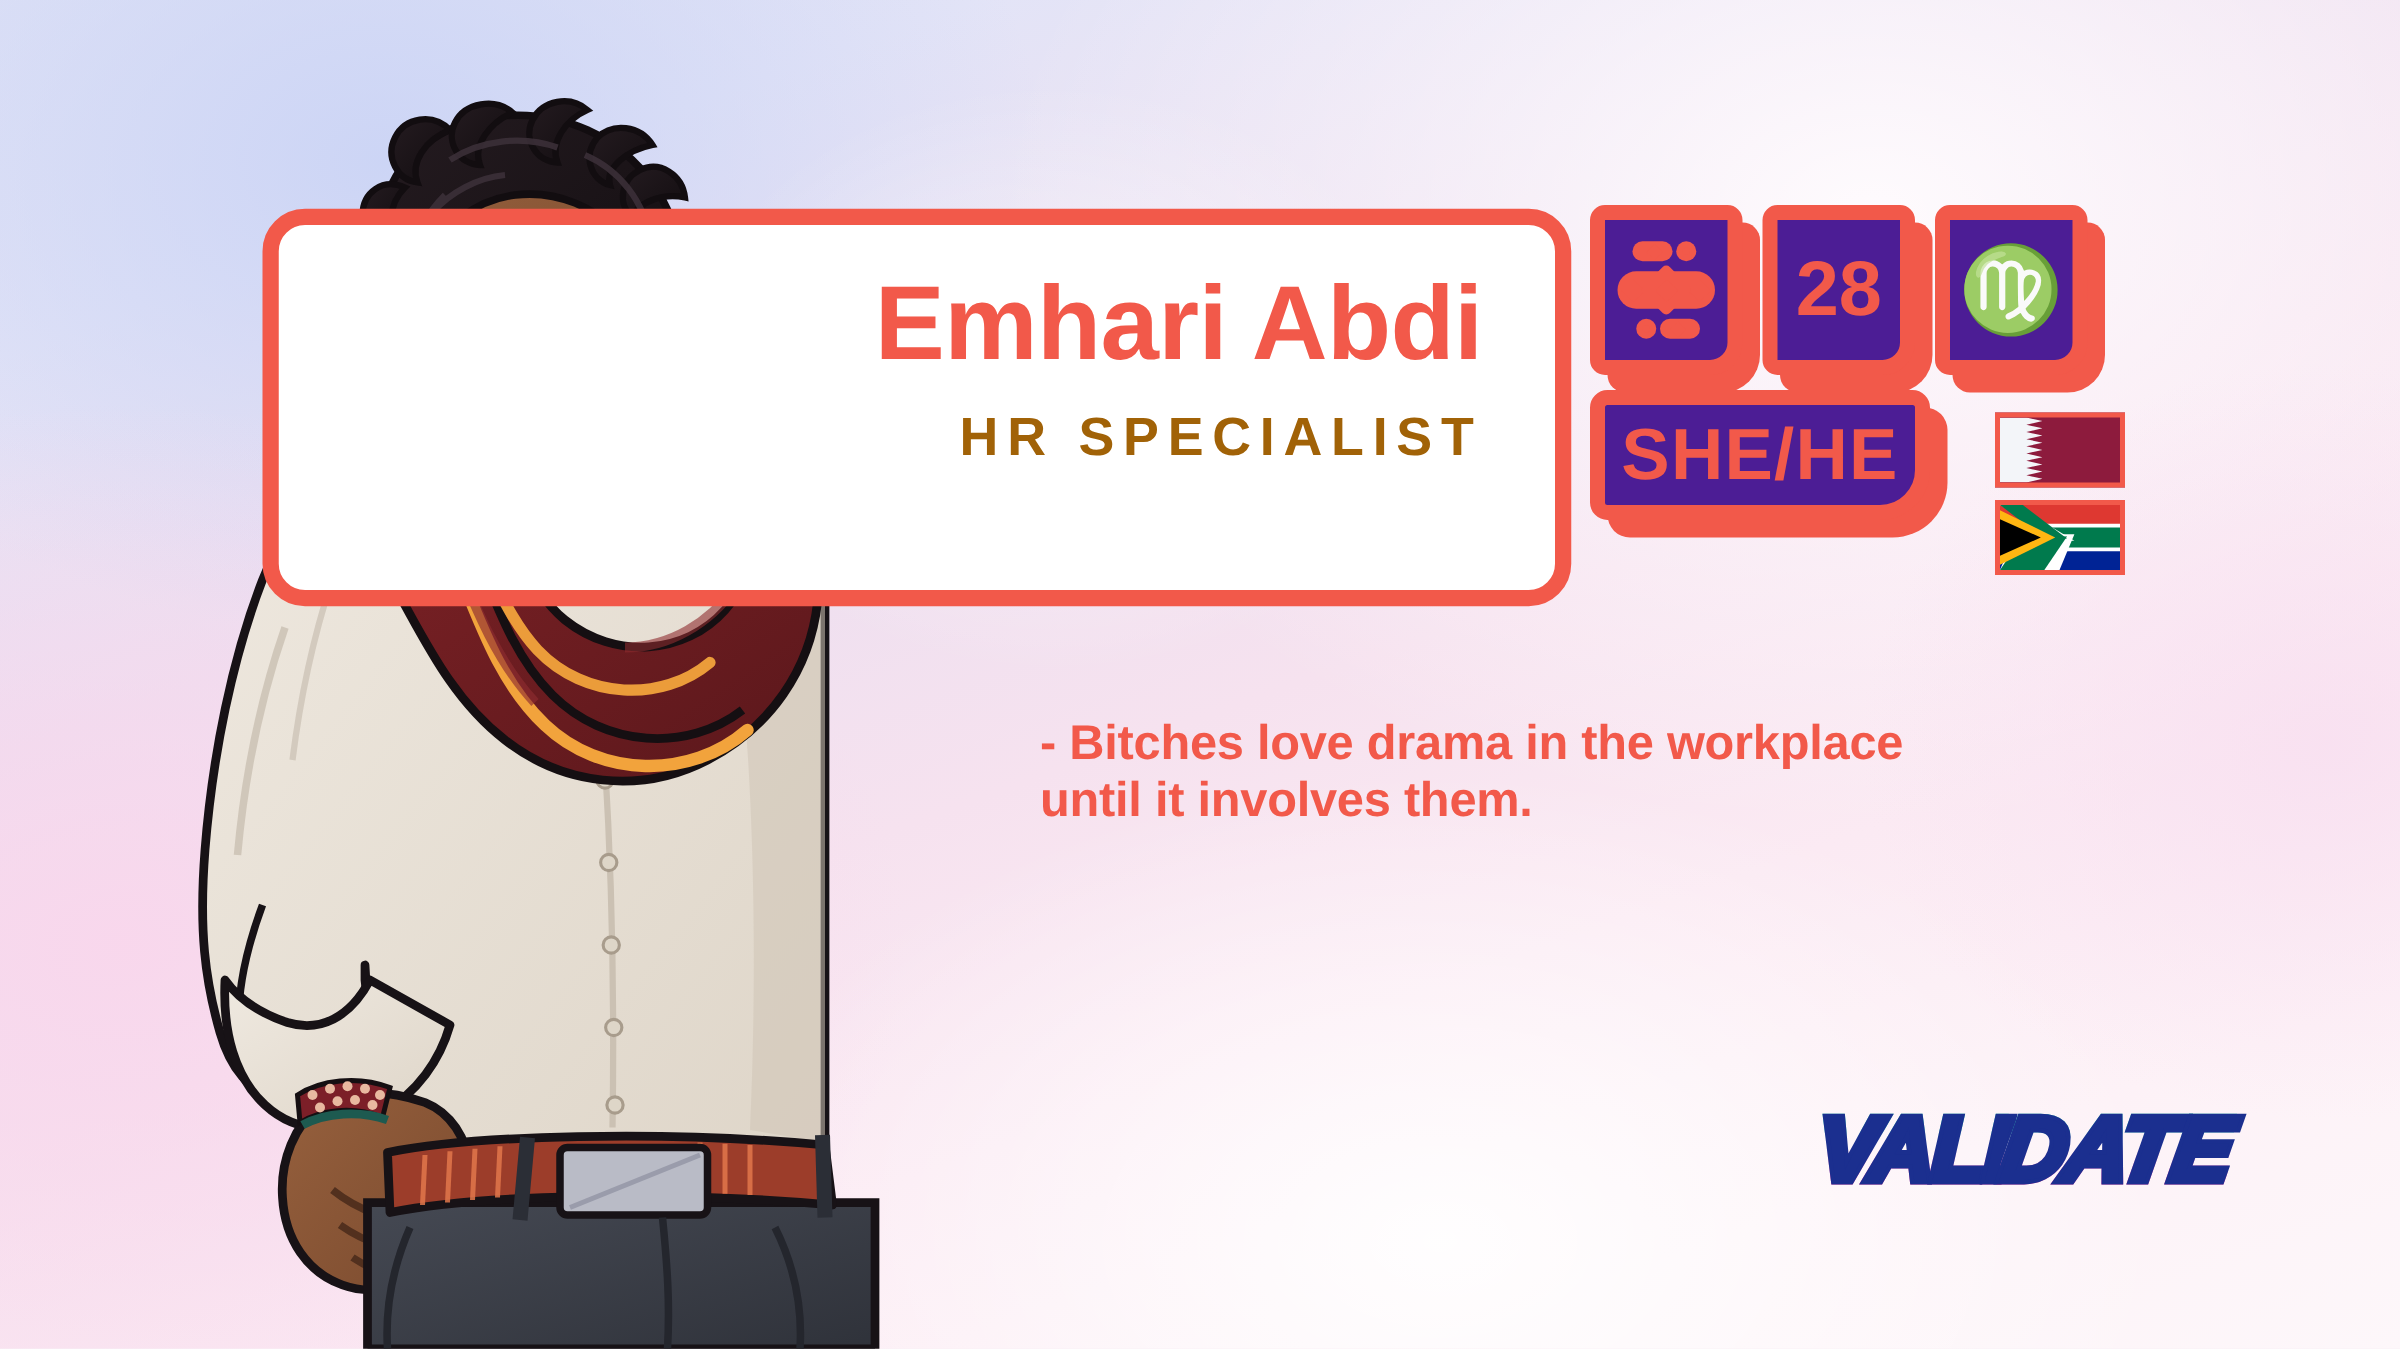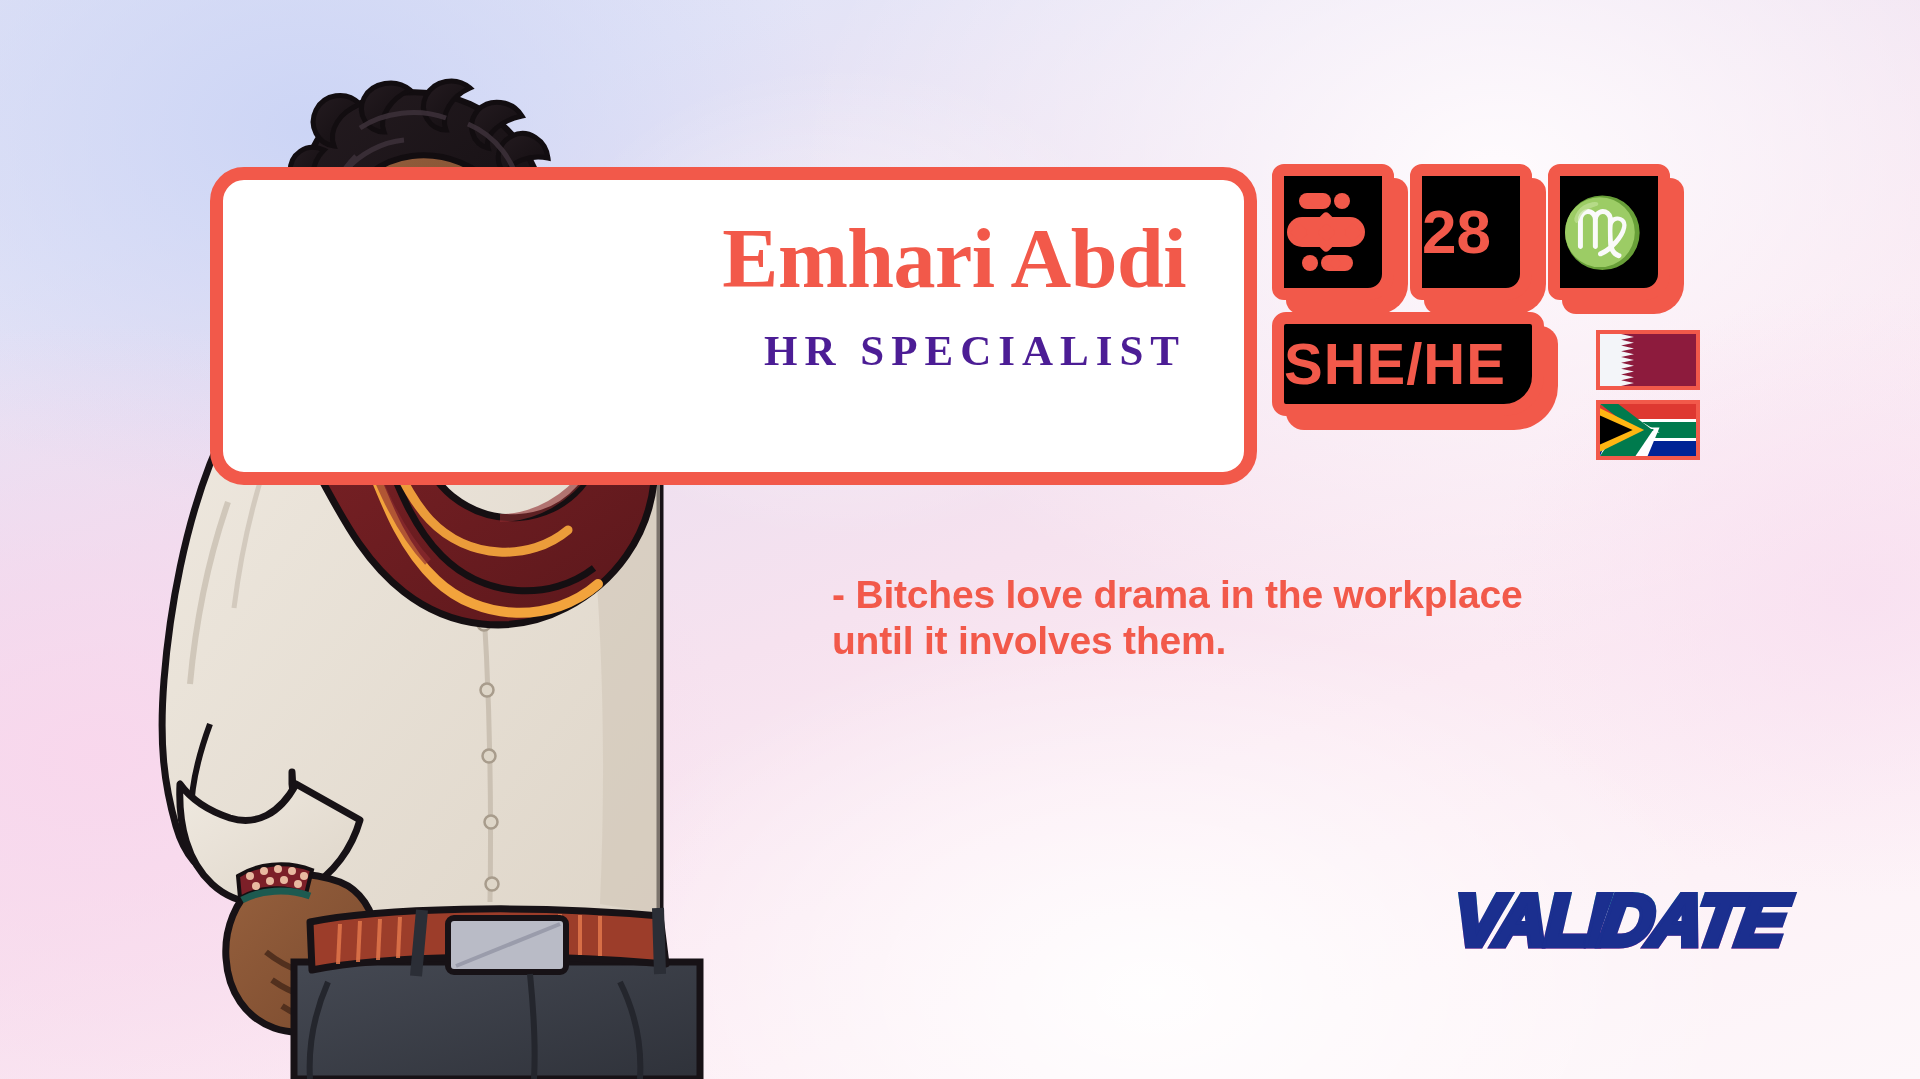--- a/index.html
+++ b/index.html
@@ -43,59 +43,58 @@
     background: radial-gradient(ellipse 420px 330px at 44% 28%, rgba(255,255,255,.55) 0%, rgba(255,255,255,0) 72%);
   }
 
   
   #name-card {
     position:absolute; left:210px; top:167px; width:1047px; height:318px;
     border:13px solid var(--accent, #f2594a);
     border-radius:34px;
     background:#ffffff;
     z-index:3;
-    font-family:Liberation Serif, serif;
   }
   #name-card-inner {
     position:absolute; right:58px; top:36px; text-align:right; width:640px;
   }
   #char-name {
     color:#f2594a;
     font-size:84px;
     font-weight:700;
     letter-spacing:-0.5px;
     line-height:1.02;
     white-space:nowrap;
   }
   #char-role {
-    color:#4c1d95;
+    color:#a16207;
     font-size:43px;
     font-weight:700;
     letter-spacing:7px;
     margin-top:24px;
     white-space:nowrap;
   }
 
   
   #badges { position:absolute; left:1286px; top:178px; z-index:4; }
   .badge-row { display:flex; align-items:flex-start; gap:16px; }
   .badge-row + .badge-row { margin-top:12px; }
 
   .badge {
     position:relative;
     background:#f2594a;
     border-radius:14px 14px 30px 14px;
     padding:0 0 14px 0;
   }
   .badge-face {
-    background:#000000;
+    background:#4c1d95;
     border:12px solid #f2594a;
     border-radius:12px 12px 26px 12px;
     width:100%; height:100%;
-    display:flex; align-items:center; justify-content:flex-start;
+    display:flex; align-items:center; justify-content:center;
     position:relative;
     transform:translate(-14px,-14px);
   }
   .badge-sq { width:122px; height:136px; }
   .badge-sq .badge-face { width:122px; height:136px; }
 
   .badge-pronoun { width:272px; height:104px; border-radius:18px 18px 44px 18px; }
   .badge-pronoun .badge-face {
     width:272px; height:104px;
     border-radius:14px 14px 40px 14px;

